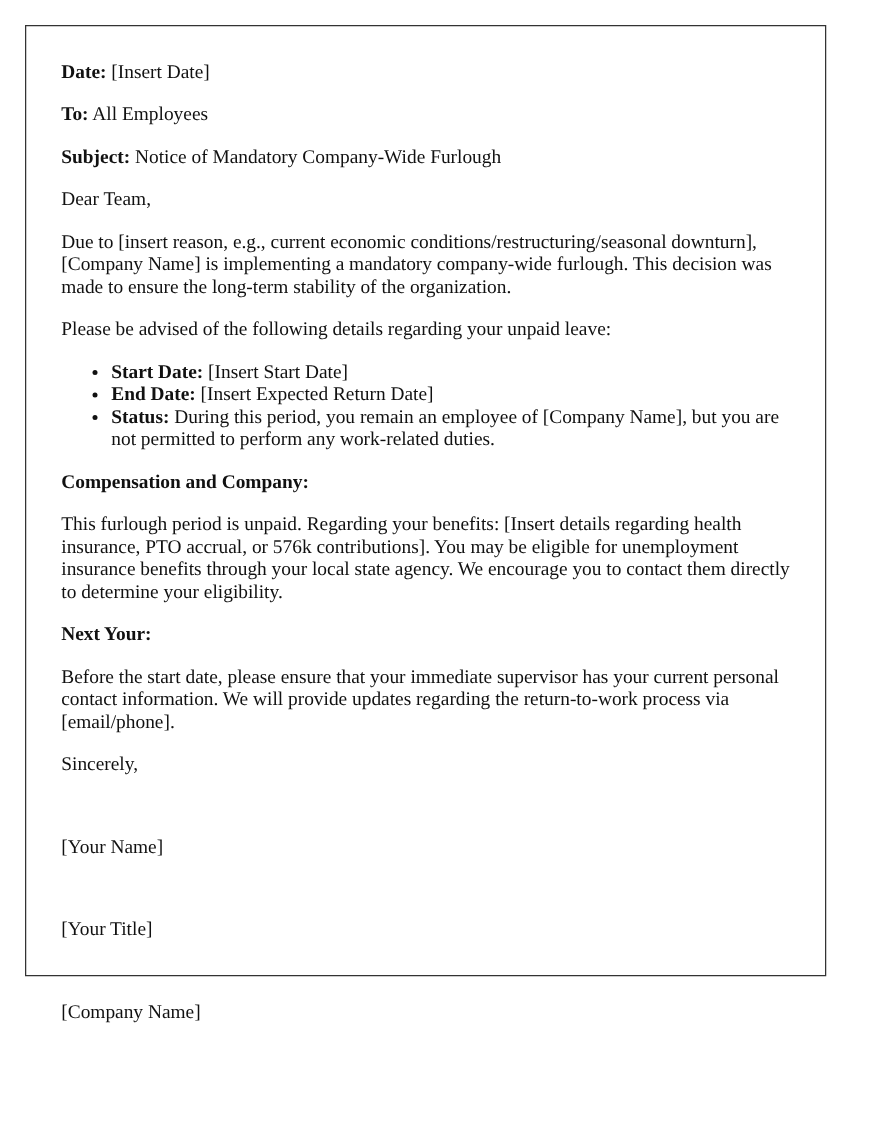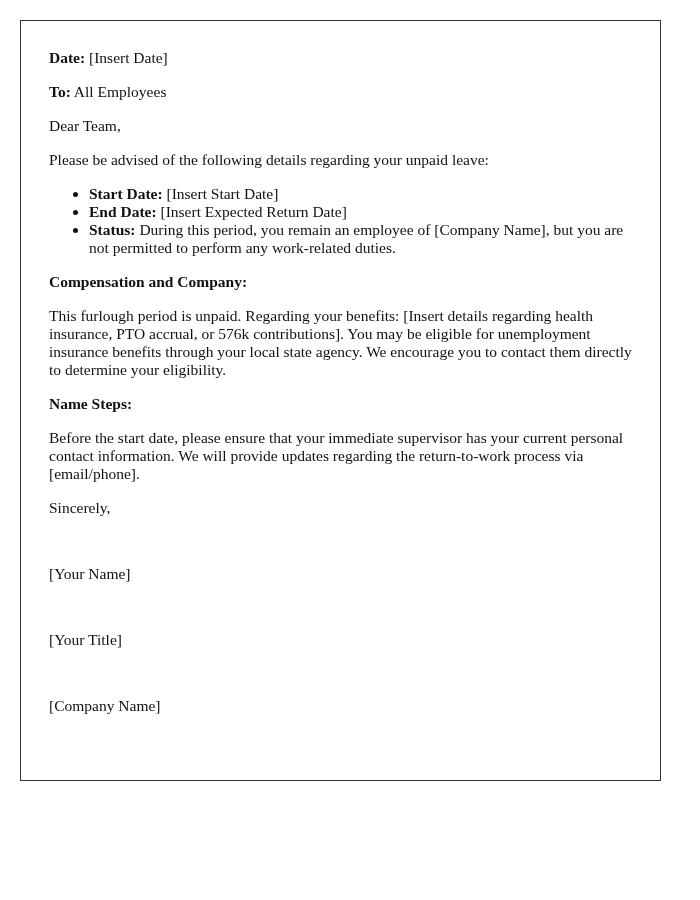--- a/index.html
+++ b/index.html
@@ -44,42 +44,47 @@
 
 <div class="letter">
   <p>
     <b>Date:</b>
     <span>[Insert Date]</span>
   </p>
   <p>
     <b>To:</b>
     <span>All Employees</span>
   </p>
+  <p>
+    <b>Subject:</b>
+    <span>Notice of Mandatory Company-Wide Furlough</span>
+  </p>
   <p>Dear Team,</p>
+  <p>Due to [insert reason, e.g., current economic conditions/restructuring/seasonal downturn], [Company Name] is implementing a mandatory company-wide furlough. This decision was made to ensure the long-term stability of the organization.</p>
   <p>Please be advised of the following details regarding your unpaid leave:</p>
   <ul>
     <li>
       <b>Start Date:</b>
       <span>[Insert Start Date]</span>
     </li>
     <li>
       <b>End Date:</b>
       <span>[Insert Expected Return Date]</span>
     </li>
     <li>
       <b>Status:</b>
       <span>During this period, you remain an employee of [Company Name], but you are not permitted to perform any work-related duties.</span>
     </li>
   </ul>
   <p>
     <b>Compensation and Company:</b>
   </p>
   <p>This furlough period is unpaid. Regarding your benefits: [Insert details regarding health insurance, PTO accrual, or 576k contributions]. You may be eligible for unemployment insurance benefits through your local state agency. We encourage you to contact them directly to determine your eligibility.</p>
   <p>
-    <b>Name Steps:</b>
+    <b>Next Your:</b>
   </p>
   <p>Before the start date, please ensure that your immediate supervisor has your current personal contact information. We will provide updates regarding the return-to-work process via [email/phone].</p>
   <p>Sincerely,</p>
   <p>
     <span class="sig-line">[Your Name]</span>
     <span class="sig-line">[Your Title]</span>
     <span class="sig-line">[Company Name]</span>
   </p>
 </div>
 

